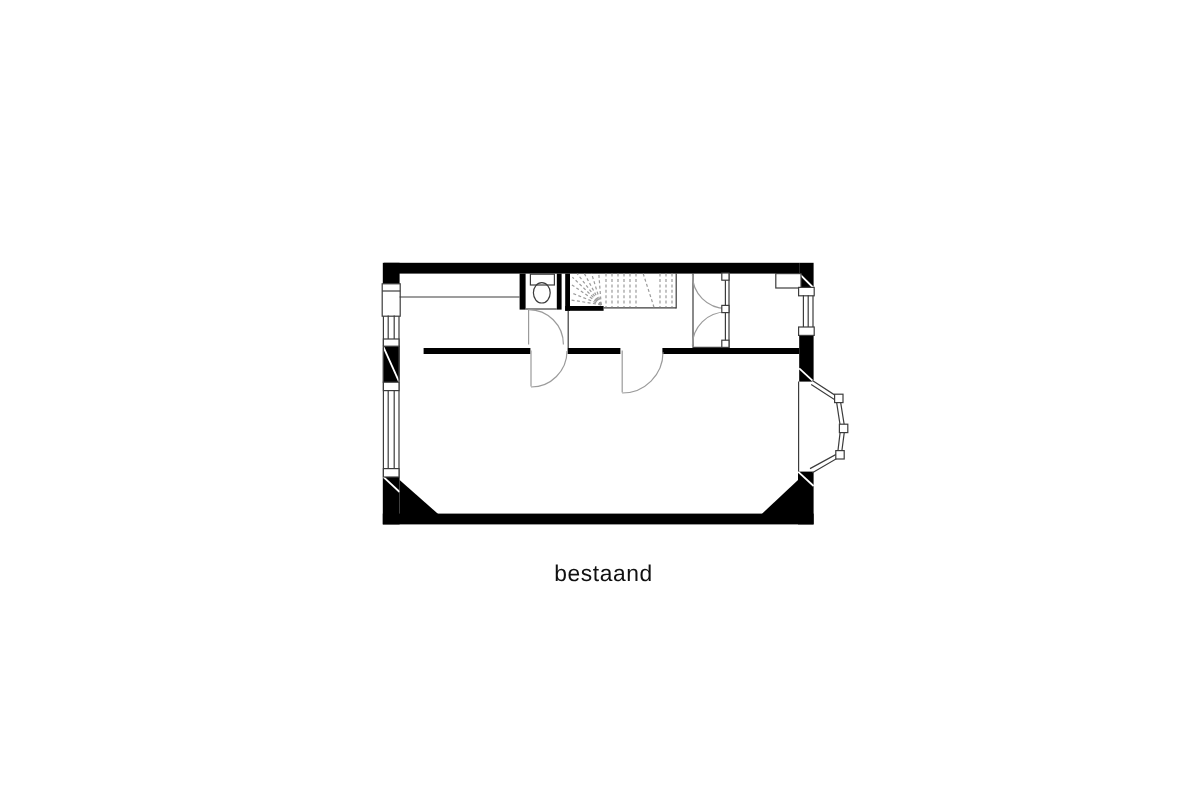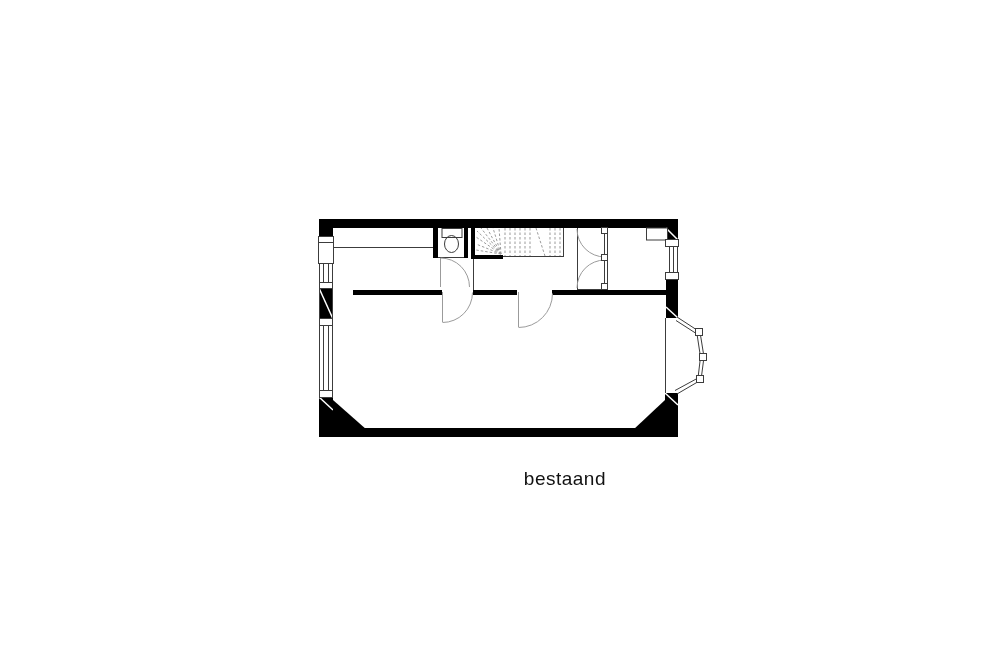--- a/index.html
+++ b/index.html
@@ -21,21 +21,21 @@
   .wall{fill:var(--wall);stroke:none;}
   .tl{stroke:var(--thin);stroke-width:1;fill:none;}
   .frame{stroke:var(--thin);stroke-width:1;fill:#ffffff;}
   .node{stroke:var(--thin);stroke-width:1;fill:#ffffff;}
   .door{stroke:var(--light);stroke-width:1;fill:none;}
   .tread{stroke:var(--light);stroke-width:1;fill:none;stroke-dasharray:2.5 2;}
   .wline{stroke:#ffffff;stroke-width:1.5;fill:none;}
   .caption{
     position:absolute;
     left:400px;top:468px;width:206px;
-    text-align:right;
+    text-align:center;
     font-size:19px;
     letter-spacing:0.5px;
     color:var(--text);
   }
 </style>
 </head>
 <body>
 
 <div class="stage">
   <svg width="1000" height="667" viewBox="0 0 1000 667">

